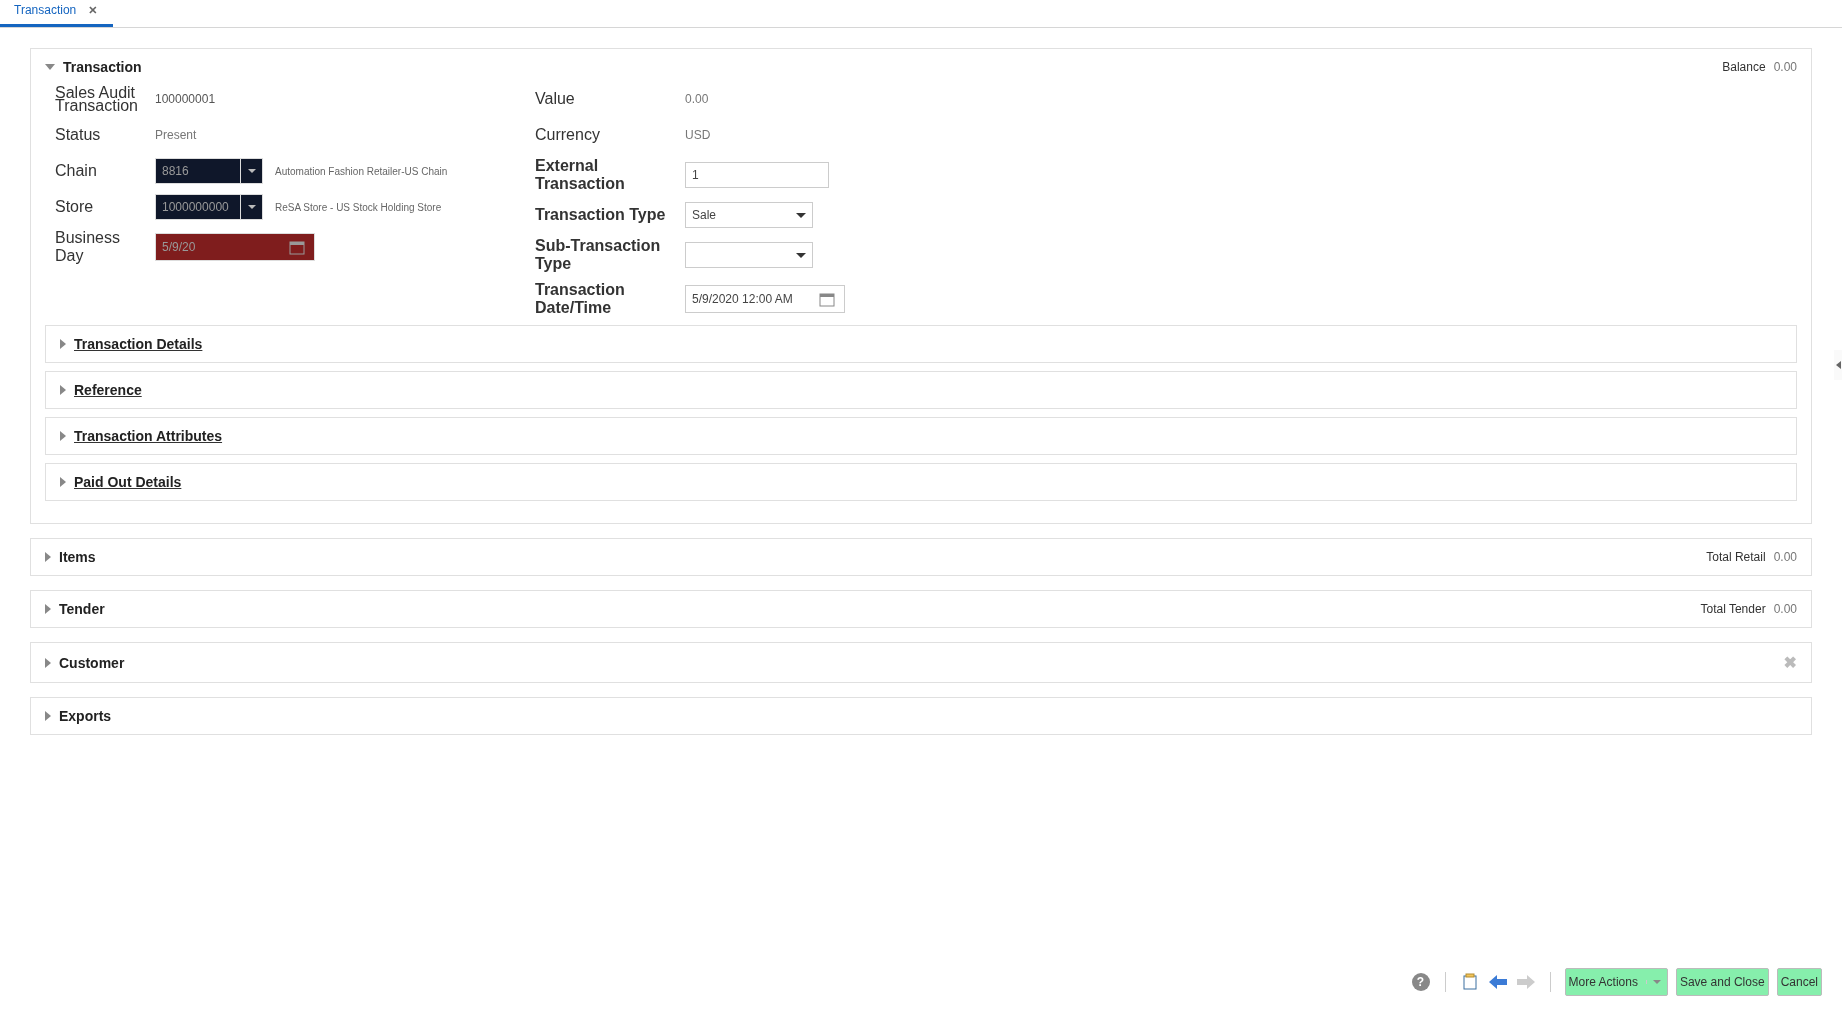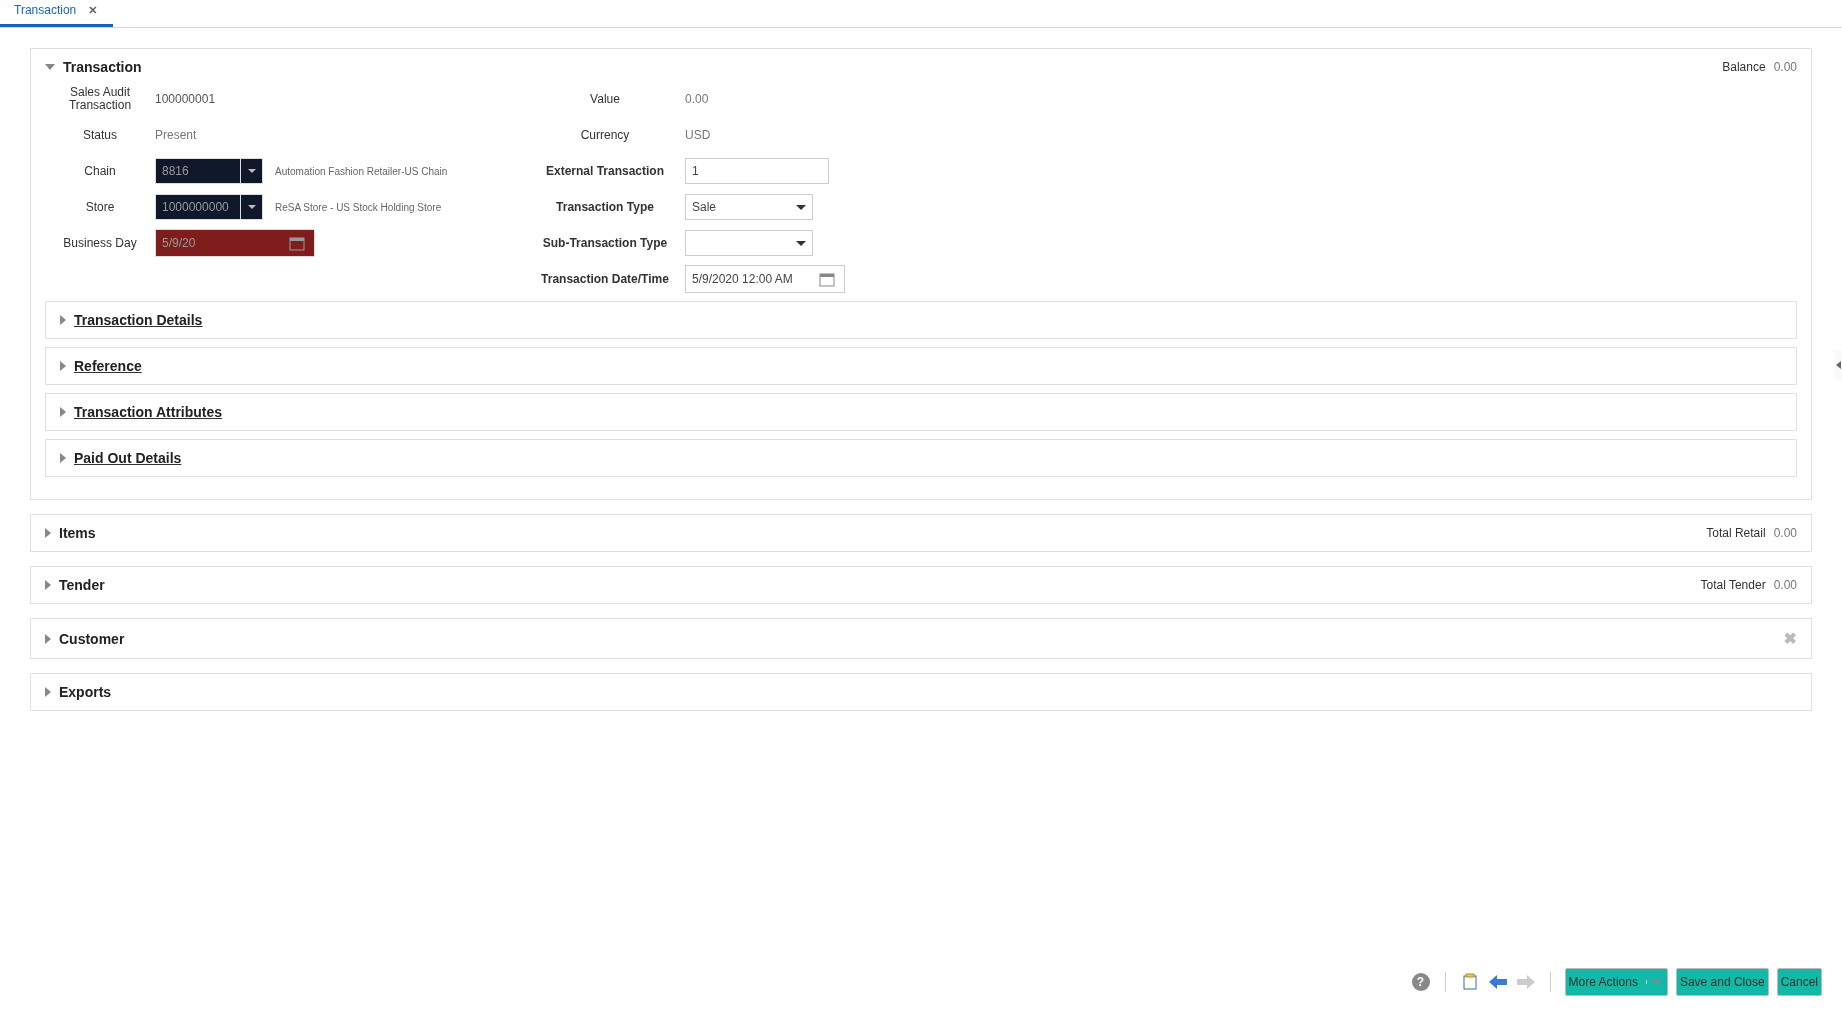--- a/index.html
+++ b/index.html
@@ -84,24 +84,24 @@
   }
   .field-grid {
     display: flex;
     gap: 40px;
     padding-left: 10px;
   }
   .col { display: flex; flex-direction: column; gap: 8px; }
   .row { display: flex; align-items: center; min-height: 28px; }
   .label {
     width: 100px;
-    text-align: center;
+    text-align: left;
     padding-right: 10px;
     color: #333;
-    font-size: 12px;
+    font-size: 16px;
   }
   .label.bold { font-weight: bold; }
   .value-text { color: #777; font-size: 12px; }
   .value-static { color: #555; font-size: 12px; }
   .readonly-dd {
     background: #0f172a;
     border: 1px solid #ddd;
     display: flex;
     align-items: center;
     height: 26px;
@@ -134,21 +134,21 @@
     border:1px solid #e0e0e0;margin:8px 0 6px 0;text-decoration:underline;
   }
   .footer-bar {
     position:absolute;left:0;right:0;bottom:0;height:266px;display:flex;flex-direction:column;justify-content:flex-end;
   }
   .footer-actions {
     display:flex;align-items:center;justify-content:flex-end;gap:8px;padding:10px 20px 18px 20px;
   }
   .footer-divider{width:1px;height:20px;background:#ccc;margin:0 6px;}
   .btn {
-    border:1px solid #bbb;background:#14b8a6;padding:6px 3px;font-size:12px;color:#333;cursor:pointer;border-radius:2px;
+    border:1px solid #bbb;background:#86efac;padding:6px 3px;font-size:12px;color:#333;cursor:pointer;border-radius:2px;
   }
   .btn.with-caret{display:flex;align-items:center;gap:8px;padding-right:6px;}
   .btn .ddseg{border-left:1px solid #ccc;padding-left:6px;display:flex;align-items:center;}
   .btn .tri{width:0;height:0;border-left:4px solid transparent;border-right:4px solid transparent;border-top:4px solid #888;}
   .icon-btn { width:20px;height:20px;display:flex;align-items:center;justify-content:center;cursor:pointer;}
   .help-icon{width:18px;height:18px;border-radius:50%;background:#888;color:#fff;display:flex;align-items:center;justify-content:center;font-size:12px;font-weight:bold;}
   .nav-arrow svg{width:18px;height:14px;}
   .col2 .label{width:150px;}
   .side-collapse{
     position:absolute;right:0;top:350px;width:8px;height:30px;display:flex;align-items:center;justify-content:center;cursor:pointer;background:#fafafa;

